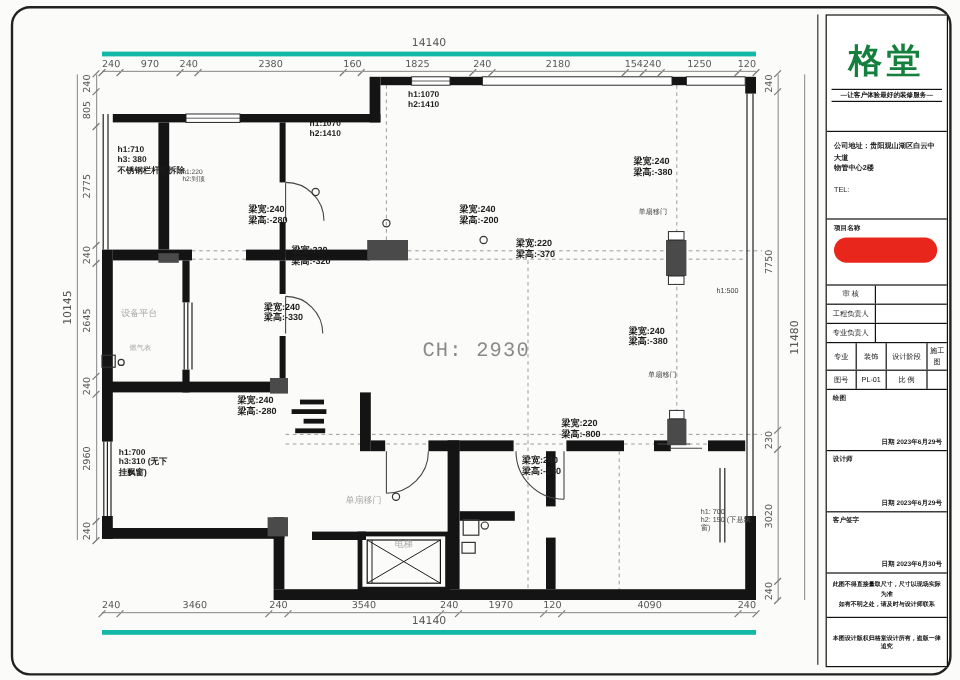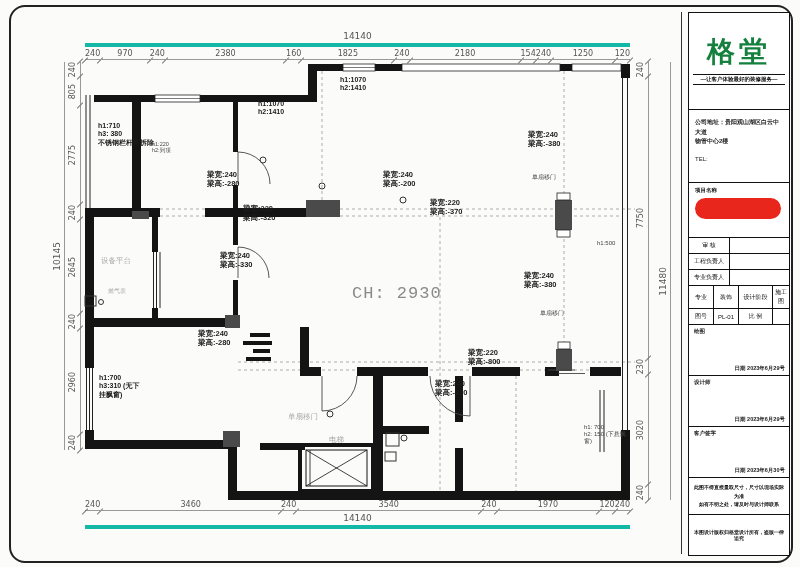--- a/index.html
+++ b/index.html
@@ -236,20 +236,23 @@
     </div>
   <div class="ds" style="--g:240">
       <span>240</span>
     </div>
   <div class="ds" style="--g:1970">
       <span>1970</span>
     </div>
   <div class="ds" style="--g:120">
       <span>120</span>
     </div>
+  <div class="ds" style="--g:4090">
+      <span>4090</span>
+    </div>
   <div class="ds" style="--g:240">
       <span>240</span>
     </div>
 </div>
 <div class="dimtotal-h" style="left:85px;top:512px;width:545px;">
     <span>14140</span>
   </div>
 
 <div class="dimtotal-v" style="left:50px;top:62px;height:388px;">
     <span>10145</span>
@@ -379,21 +382,21 @@
   </div>
 <div class="lbl gray" style="left:101px;top:257px;font-size:7.5px;">
     <span>设备平台</span>
   </div>
 <div class="lbl gray" style="left:108px;top:288px;font-size:6px;">
     <span>燃气表</span>
   </div>
 <div class="lbl gray" style="left:288px;top:413px;font-size:7.5px;">
     <span>单扇移门</span>
   </div>
-<div class="lbl gray" style="left:329px;top:436px;font-size:7.5px;">
+<div class="lbl gray" style="left:329px;top:450px;font-size:7.5px;">
     <span>电梯</span>
   </div>
 <div class="lbl" style="left:532px;top:174px;font-size:6px;color:#444;">
     <span>单扇移门</span>
   </div>
 <div class="lbl" style="left:540px;top:310px;font-size:6px;color:#444;">
     <span>单扇移门</span>
   </div>
 
 <div class="tpanel">

